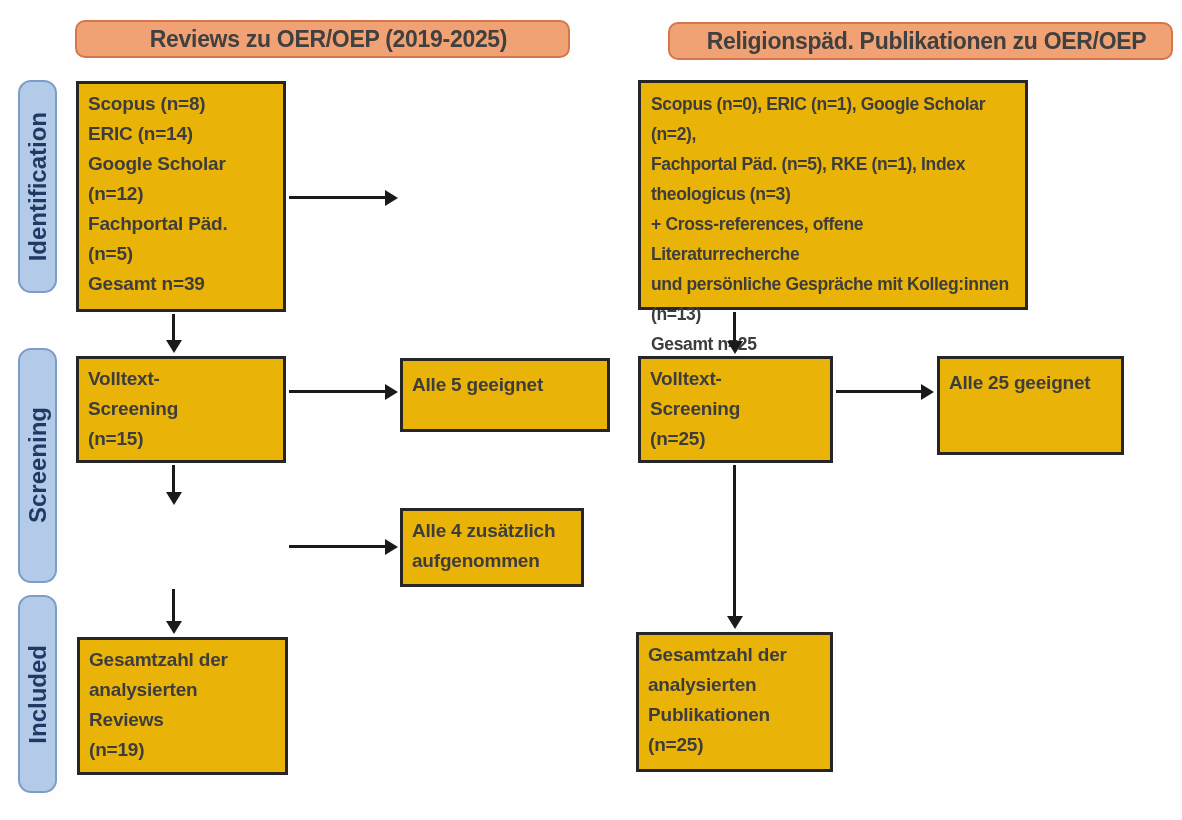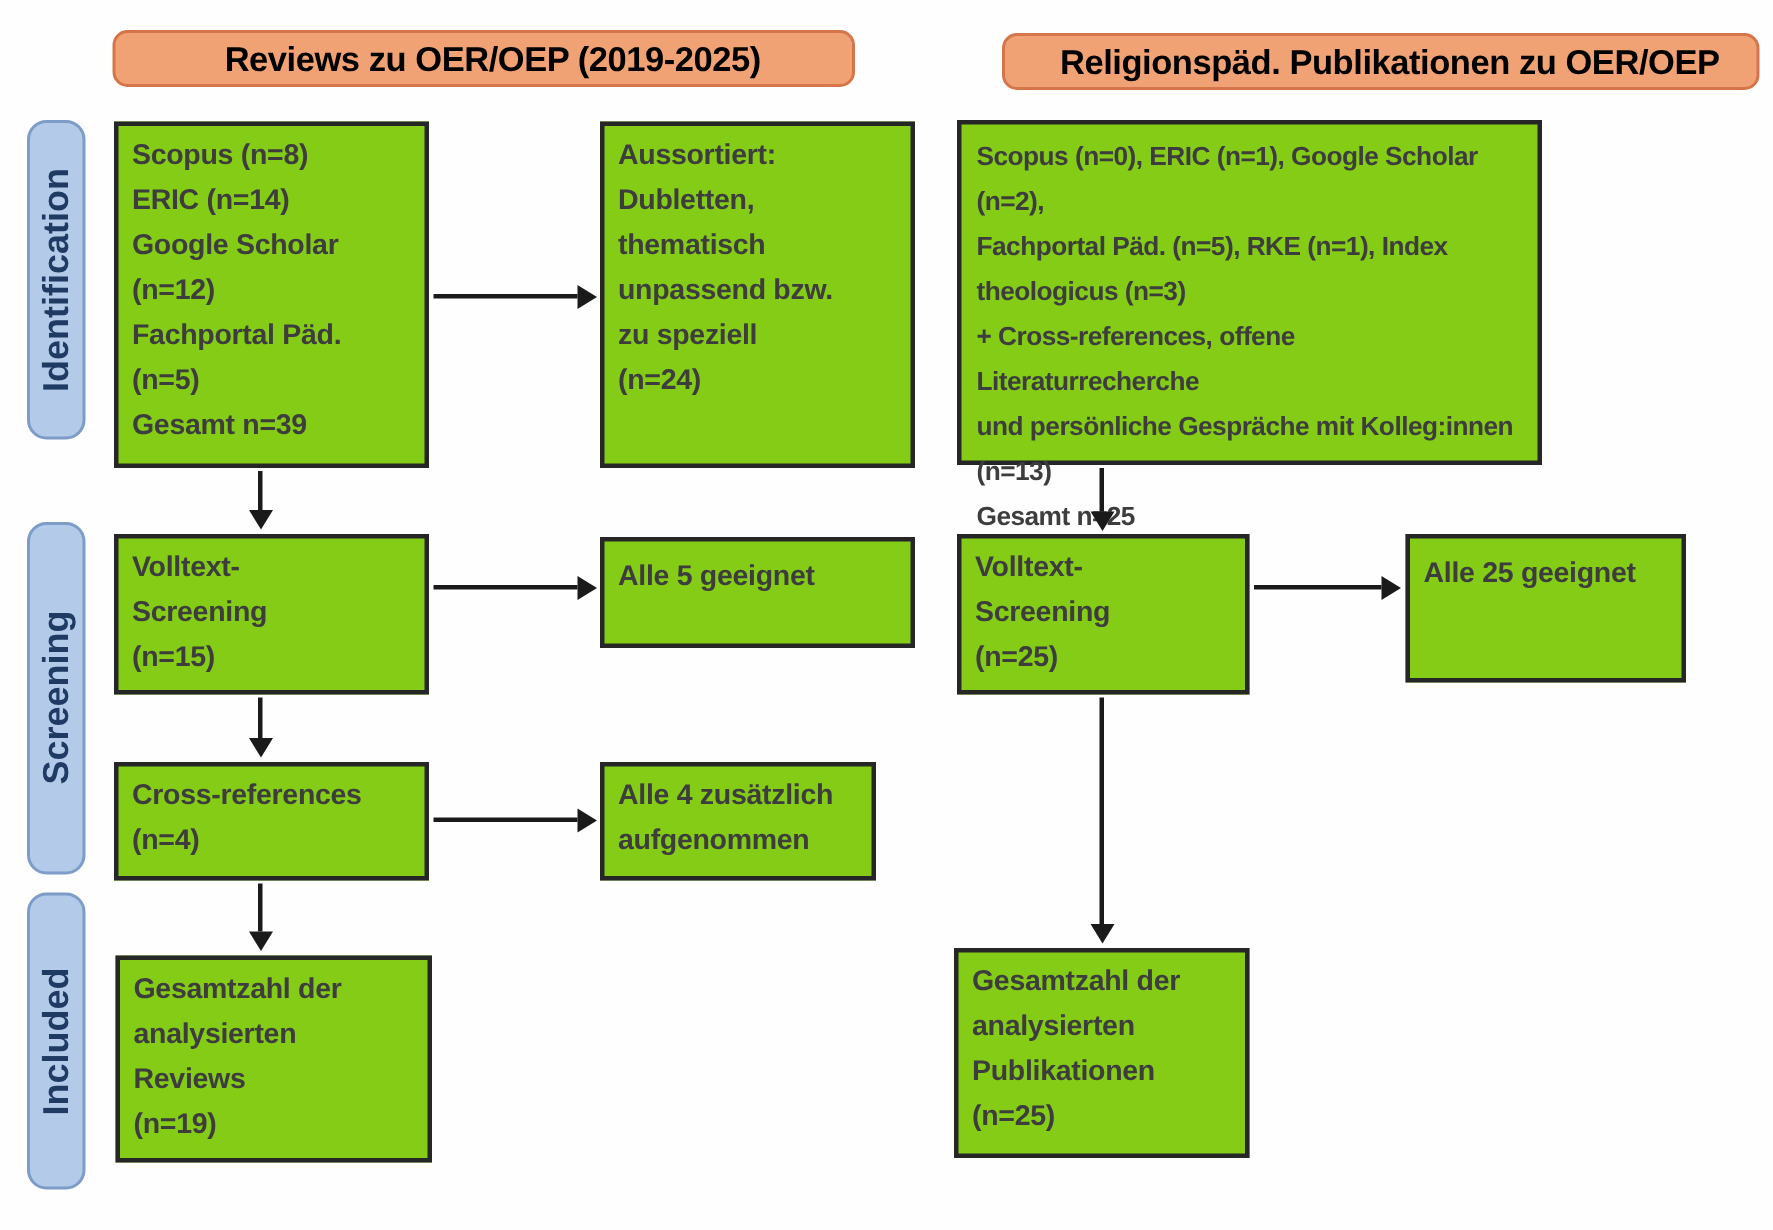--- a/index.html
+++ b/index.html
@@ -4,41 +4,41 @@
 <style>
   html,body{margin:0;padding:0;background:#ffffff;}
   #canvas{
     position:relative;width:1182px;height:820px;background:#fefefe;
     font-family:"Liberation Sans","DejaVu Sans",sans-serif;overflow:hidden;
   }
   
   .col-header{
     position:absolute;box-sizing:border-box;height:38px;
     background:#F0A274;border:2px solid #D4764A;border-radius:10px;
-    color:#000000;font-weight:700;font-size:23px;letter-spacing:-0.3px;
+    color:#404040;font-weight:700;font-size:23px;letter-spacing:-0.3px;
     display:flex;align-items:center;justify-content:center;white-space:nowrap;padding-left:12px;
   }
   #header-left{left:75px;top:20px;width:495px;}
   #header-right{left:627px;top:22px;width:505px;margin-left:41px;}
   
   .stage{
     position:absolute;box-sizing:border-box;left:18px;width:39px;
     background:#B3CAE8;border:2px solid #7E9CC8;border-radius:13px;
     display:flex;align-items:center;justify-content:center;
   }
   .stage span{
     writing-mode:vertical-rl;transform:rotate(180deg);
     color:#1F3A63;font-weight:700;font-size:24px;letter-spacing:0px;white-space:nowrap;
   }
   #stage-identification{top:80px;height:213px;}
   #stage-screening{top:348px;height:235px;}
   #stage-included{top:595px;height:198px;}
   
   .fbox{
-    position:absolute;box-sizing:border-box;background:#84cc16;
+    position:absolute;box-sizing:border-box;background:#eab308;
     border:3px solid #262626;color:#3D3D3D;font-weight:700;font-size:19px;
     line-height:30px;padding:5px 9px;white-space:pre-line;letter-spacing:-0.2px;
   }
   #box-l-sources{left:76px;top:81px;width:210px;height:231px;}
   #box-l-excluded{left:400px;top:81px;width:210px;height:231px;}
   #box-r-sources{left:638px;top:80px;width:390px;height:230px;font-size:17.5px;letter-spacing:-0.35px;padding:6px 10px;}
   #box-l-fulltext{left:76px;top:356px;width:210px;height:107px;}
   #box-l-fulltext-result{left:400px;top:358px;width:210px;height:74px;padding-top:9px;}
   #box-r-fulltext{left:638px;top:356px;width:195px;height:107px;}
   #box-r-fulltext-result{left:937px;top:356px;width:187px;height:99px;padding-top:9px;}
@@ -85,32 +85,24 @@
     <span>Included</span>
   </div>
 
   <div class="fbox" id="box-l-sources">Scopus (n=8)
 ERIC (n=14)
 Google Scholar
 (n=12)
 Fachportal Päd.
 (n=5)
 Gesamt n=39</div>
-  <div class="fbox" id="box-l-excluded">Aussortiert:
-Dubletten,
-thematisch
-unpassend bzw.
-zu speziell
-(n=24)</div>
   <div class="fbox" id="box-l-fulltext">Volltext-
 Screening
 (n=15)</div>
   <div class="fbox" id="box-l-fulltext-result">Alle 5 geeignet</div>
-  <div class="fbox" id="box-l-crossref">Cross-references
-(n=4)</div>
   <div class="fbox" id="box-l-crossref-result">Alle 4 zusätzlich
 aufgenommen</div>
   <div class="fbox" id="box-l-included">Gesamtzahl der
 analysierten
 Reviews
 (n=19)</div>
 
   <div class="fbox" id="box-r-sources">Scopus (n=0), ERIC (n=1), Google Scholar (n=2),
 Fachportal Päd. (n=5), RKE (n=1), Index
 theologicus (n=3)

